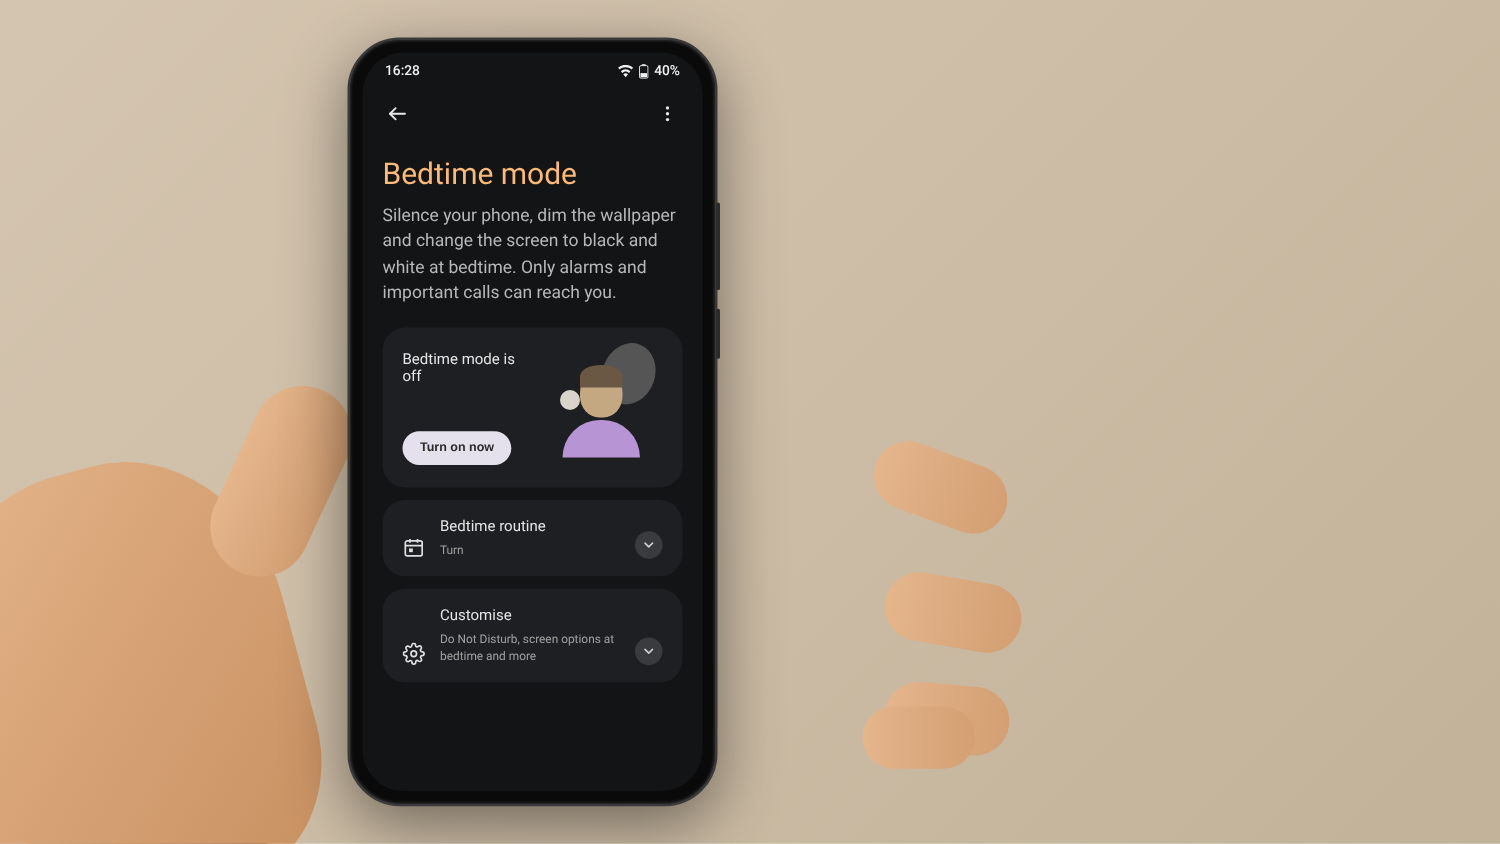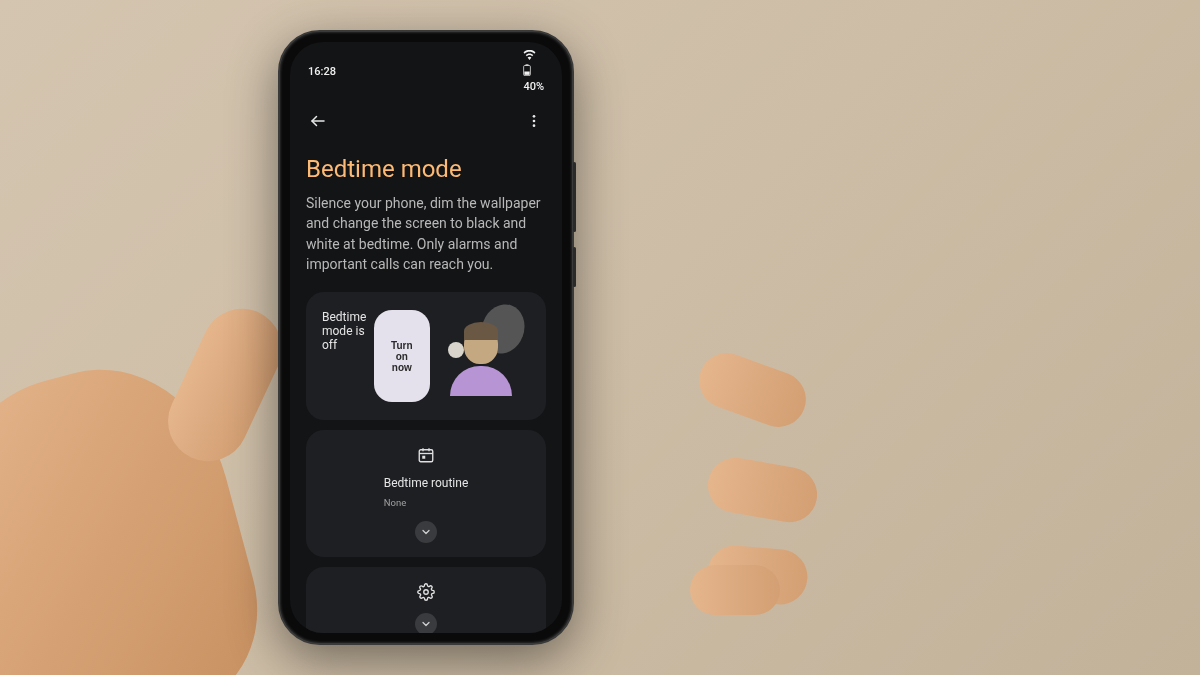--- a/index.html
+++ b/index.html
@@ -89,22 +89,22 @@
     display: flex;
     justify-content: space-between;
     align-items: center;
     padding: 8px 18px 4px;
     font-size: 11px;
     font-weight: 500;
     color: #f0f0f0;
   }
   .status-right {
     display: flex;
+    align-items: center;
     gap: 4px;
-    flex-direction: column;
   }
   .wifi-icon, .battery-icon {
     display: inline-flex;
     align-items: center;
   }
   .appbar {
     display: flex;
     justify-content: space-between;
     align-items: center;
     padding: 10px 14px 6px;
@@ -142,21 +142,21 @@
     position: relative;
   }
   .card-status {
     display: flex;
     align-items: flex-start;
     justify-content: space-between;
     min-height: 100px;
   }
   .status-left {
     display: flex;
-    flex-direction: row;
+    flex-direction: column;
     justify-content: space-between;
     height: 100px;
     padding: 4px 0;
   }
   .status-title {
     font-size: 12px;
     color: #e5e5e5;
     font-weight: 400;
   }
   .turn-on-btn {
@@ -217,23 +217,22 @@
     position: absolute;
     left: 18px;
     top: 36px;
     width: 16px;
     height: 16px;
     background: #d8d4cc;
     border-radius: 50%;
   }
   .exp-card {
     display: flex;
-    align-items: center;
+    align-items: flex-end;
     gap: 12px;
-    flex-direction: column;
   }
   .exp-icon {
     width: 18px;
     height: 18px;
     flex-shrink: 0;
     margin-top: 2px;
     color: #e0e0e0;
   }
   .exp-body {
     flex: 1;
@@ -346,36 +345,40 @@
           <svg width="18" height="18" viewBox="0 0 24 24" fill="none" stroke="currentColor" stroke-width="1.8">
               <rect x="3" y="5" width="18" height="16" rx="2"></rect>
               <line x1="3" y1="10" x2="21" y2="10"></line>
               <line x1="8" y1="3" x2="8" y2="7"></line>
               <line x1="16" y1="3" x2="16" y2="7"></line>
               <rect x="7" y="13" width="4" height="4" fill="currentColor" stroke="none"></rect>
             </svg>
         </div>
         <div class="exp-body">
           <div class="exp-title">Bedtime routine</div>
-          <div class="exp-sub">None</div>
+          <div class="exp-sub">Turn</div>
         </div>
         <div class="chevron">
           <svg width="12" height="12" viewBox="0 0 24 24" fill="none" stroke="currentColor" stroke-width="2.5" stroke-linecap="round" stroke-linejoin="round">
               <polyline points="6 9 12 15 18 9"></polyline>
             </svg>
         </div>
       </div>
 
       <div class="card exp-card">
         <div class="exp-icon">
           <svg width="18" height="18" viewBox="0 0 24 24" fill="none" stroke="currentColor" stroke-width="1.8">
               <circle cx="12" cy="12" r="3"></circle>
               <path d="M19.4 15a1.65 1.65 0 0 0 .33 1.82l.06.06a2 2 0 1 1-2.83 2.83l-.06-.06a1.65 1.65 0 0 0-1.82-.33 1.65 1.65 0 0 0-1 1.51V21a2 2 0 0 1-4 0v-.09a1.65 1.65 0 0 0-1-1.51 1.65 1.65 0 0 0-1.82.33l-.06.06a2 2 0 1 1-2.83-2.83l.06-.06a1.65 1.65 0 0 0 .33-1.82 1.65 1.65 0 0 0-1.51-1H3a2 2 0 0 1 0-4h.09a1.65 1.65 0 0 0 1.51-1 1.65 1.65 0 0 0-.33-1.82l-.06-.06a2 2 0 1 1 2.83-2.83l.06.06a1.65 1.65 0 0 0 1.82.33h0a1.65 1.65 0 0 0 1-1.51V3a2 2 0 0 1 4 0v.09a1.65 1.65 0 0 0 1 1.51h0a1.65 1.65 0 0 0 1.82-.33l.06-.06a2 2 0 1 1 2.83 2.83l-.06.06a1.65 1.65 0 0 0-.33 1.82v0a1.65 1.65 0 0 0 1.51 1H21a2 2 0 0 1 0 4h-.09a1.65 1.65 0 0 0-1.51 1z"></path>
             </svg>
         </div>
+        <div class="exp-body">
+          <div class="exp-title">Customise</div>
+          <div class="exp-sub">Do Not Disturb, screen options at bedtime and more</div>
+        </div>
         <div class="chevron">
           <svg width="12" height="12" viewBox="0 0 24 24" fill="none" stroke="currentColor" stroke-width="2.5" stroke-linecap="round" stroke-linejoin="round">
               <polyline points="6 9 12 15 18 9"></polyline>
             </svg>
         </div>
       </div>
 
     </div>
   </div>
 </div>

